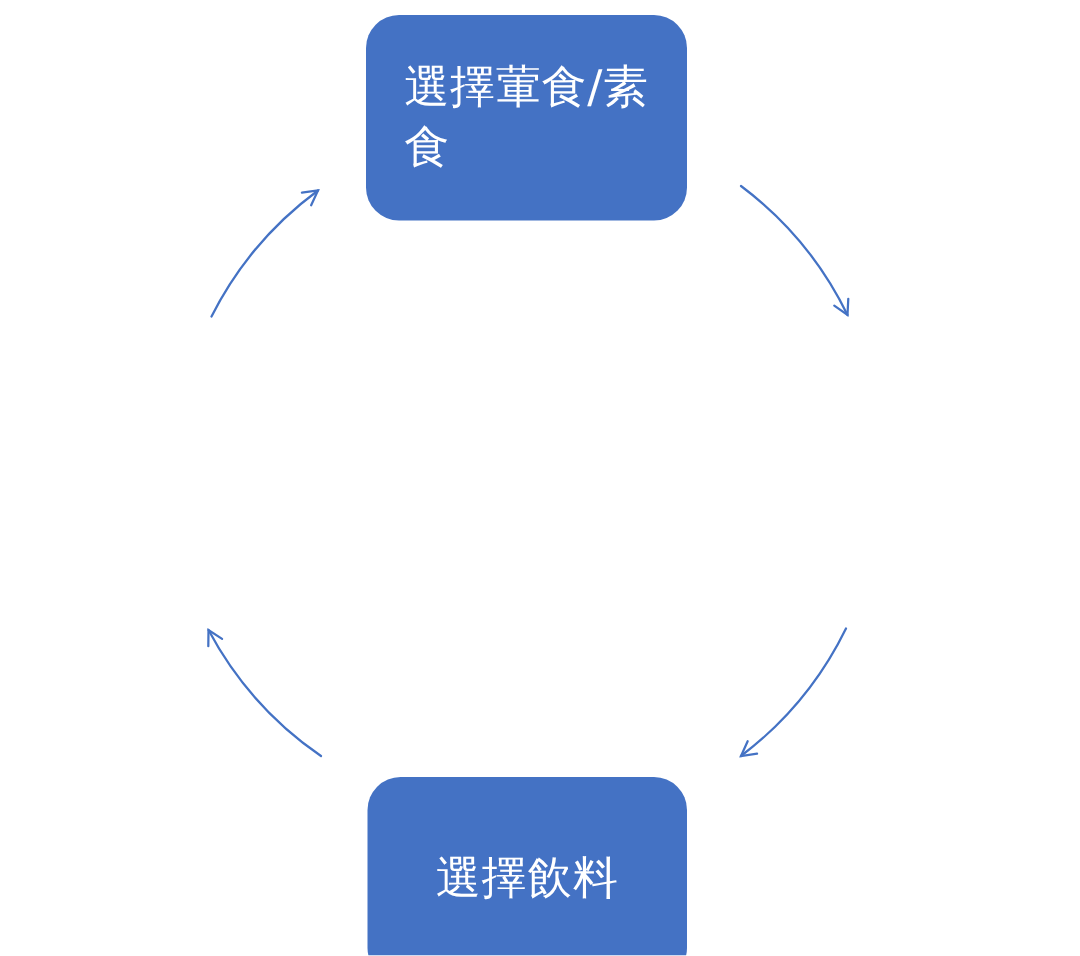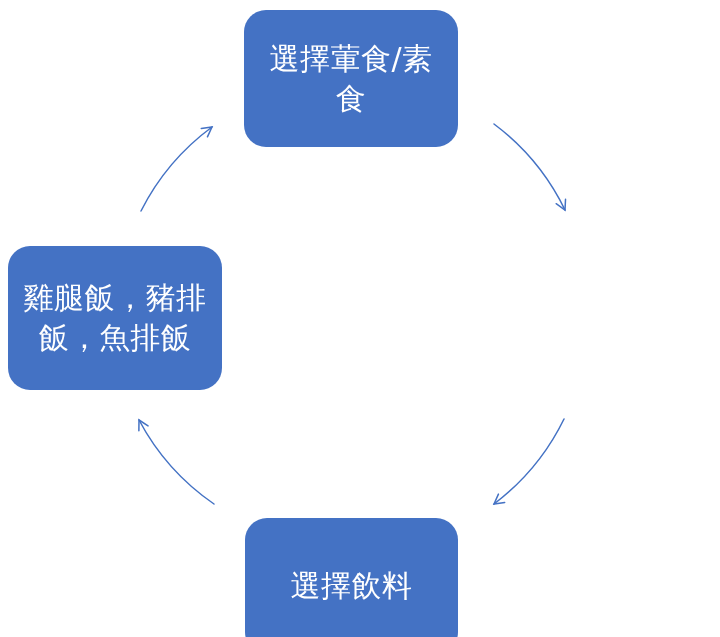--- a/index.html
+++ b/index.html
@@ -29,21 +29,20 @@
     stroke-width: 1.5;
     stroke-linecap: round;
   }
   .node {
     position: absolute;
     background: #4472C4;
     border-radius: 22px;
     display: flex;
     align-items: center;
     justify-content: center;
-    text-align: center;
     color: #ffffff;
     font-size: 30px;
     line-height: 40px;
     white-space: pre-line;
     letter-spacing: 0.5px;
   }
   .node-top    { left: 244px; top: 10px;  width: 214px; height: 137px; }
   .node-right  { left: 486px; top: 246px; width: 214px; height: 144px; }
   .node-bottom { left: 245px; top: 482px; width: 213px; height: 136px; margin-top: 36px; }
   .node-left   { left: 8px;   top: 246px; width: 214px; height: 144px; }
@@ -68,18 +67,14 @@
   <div class="node node-top">
     <span class="node-label">選擇葷食/素
 食</span>
   </div>
 
 
   <div class="node node-bottom">
     <span class="node-label">選擇飲料</span>
   </div>
 
-  <div class="node node-left">
-    <span class="node-label">雞腿飯，豬排
-飯，魚排飯</span>
-  </div>
 
 </div>
 
 </body></html>

